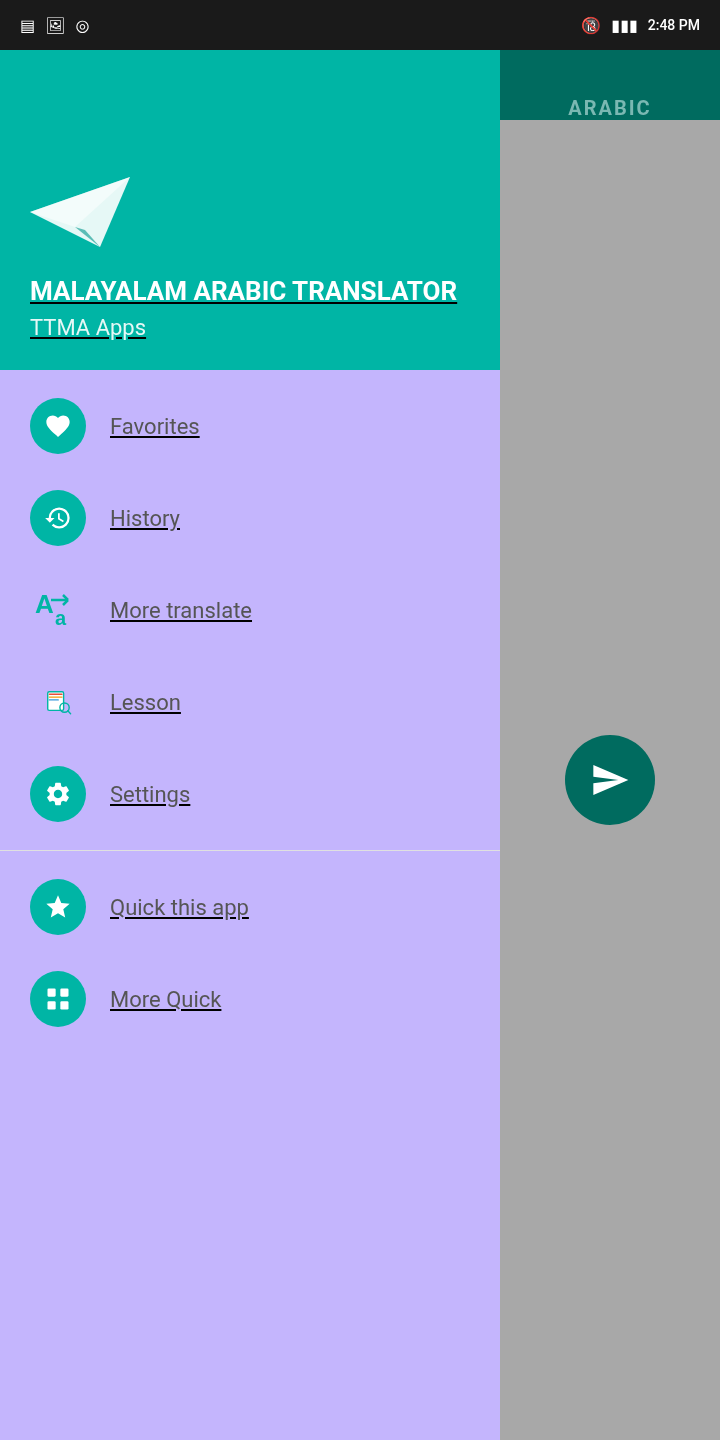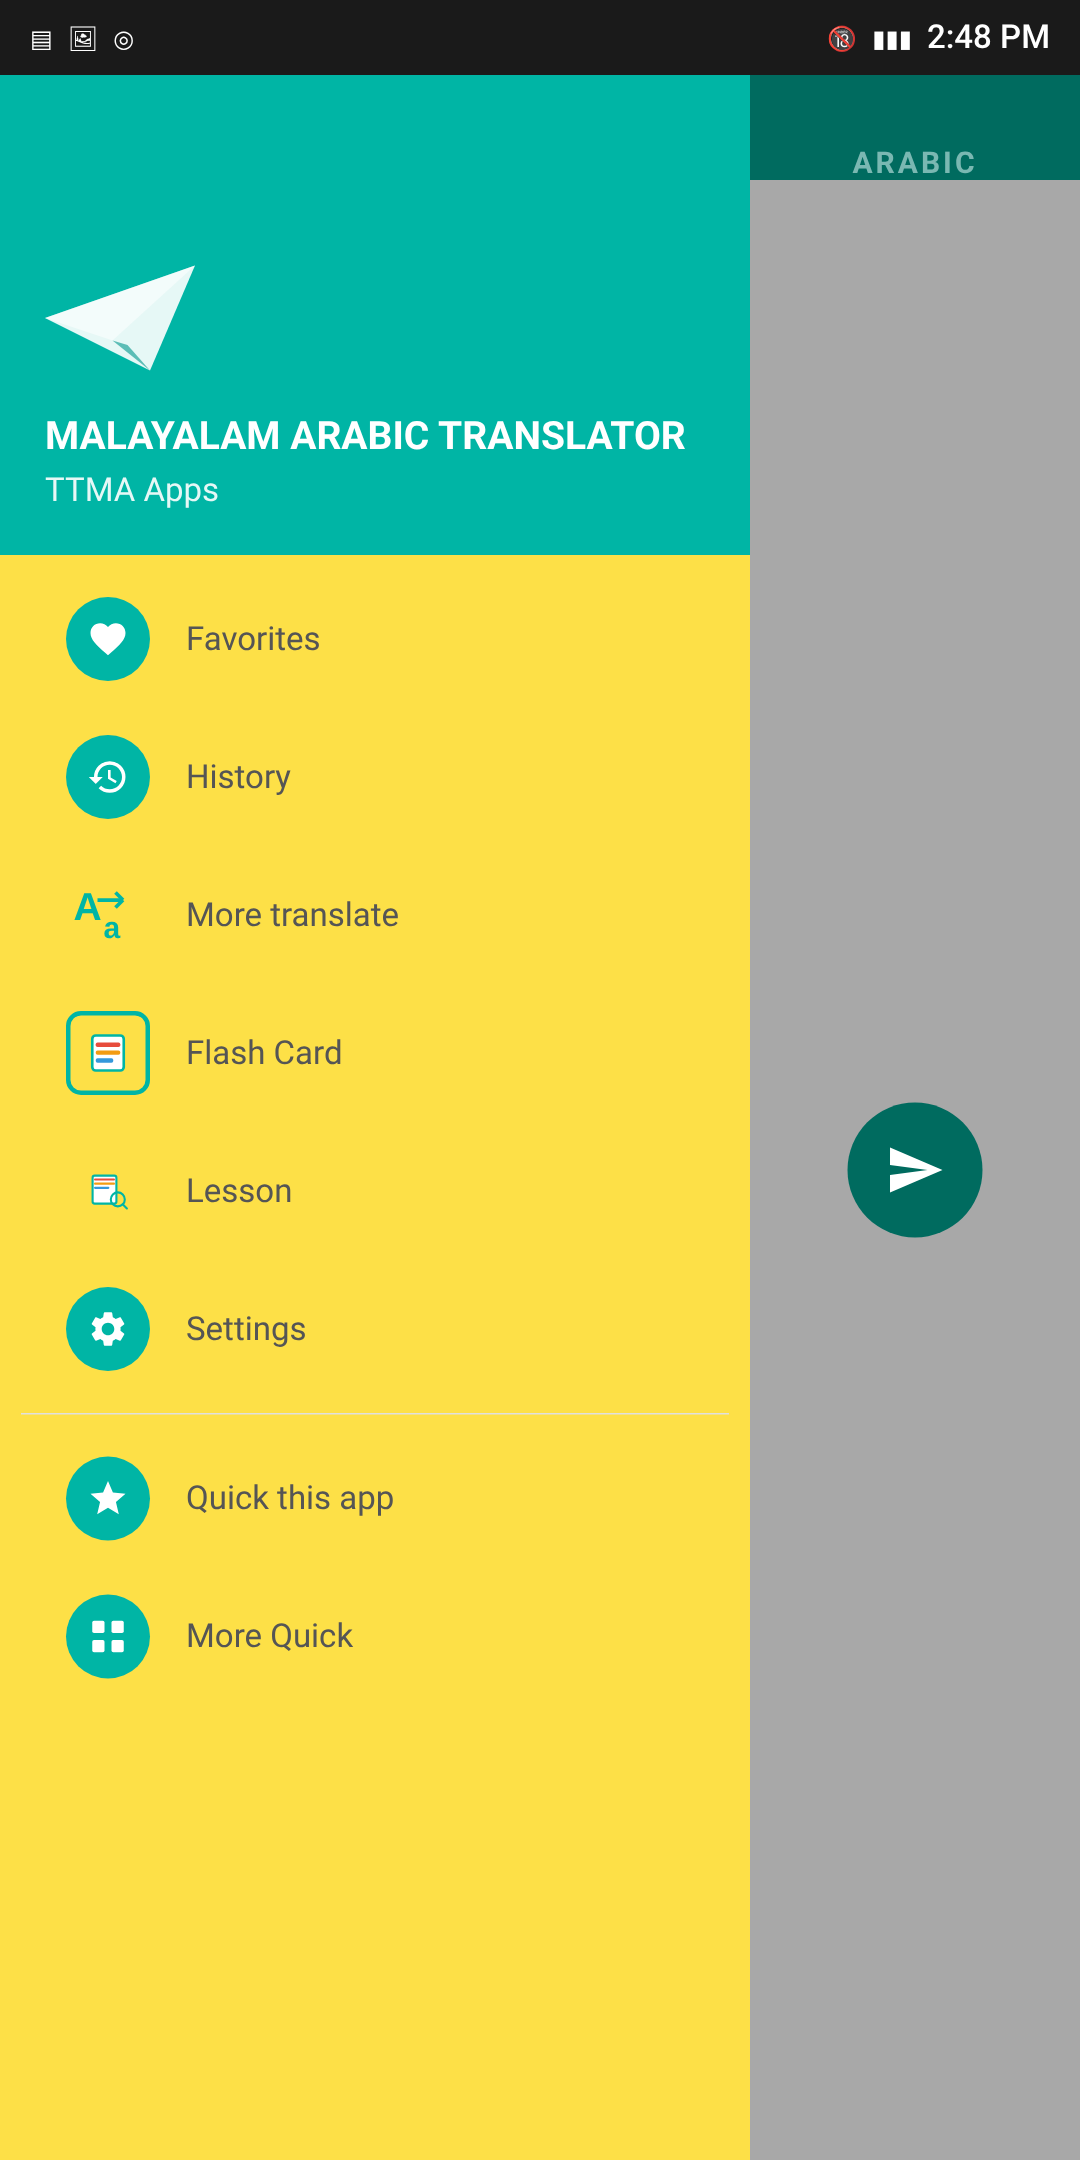--- a/index.html
+++ b/index.html
@@ -35,42 +35,43 @@
       display: flex;
       align-items: center;
       gap: 10px;
     }
     .status-icon {
       color: white;
       font-size: 16px;
     }
     .status-time {
       color: white;
-      font-size: 22px;
+      font-size: 14px;
       font-weight: 500;
     }
 
     
     .main-container {
       width: 720px;
       height: 1390px;
       display: flex;
       position: relative;
     }
 
     
     .drawer {
       width: 500px;
       height: 100%;
-      background: #fde047;
+      background: #c4b5fd;
       position: relative;
       z-index: 10;
       display: flex;
       flex-direction: column;
       overflow: hidden;
+      text-decoration: underline;
     }
 
     
     .drawer-header {
       background: #00B5A5;
       padding: 30px 30px 30px 30px;
       height: 320px;
       display: flex;
       flex-direction: column;
       justify-content: flex-end;
@@ -92,21 +93,21 @@
     }
     .drawer-subtitle {
       color: rgba(255,255,255,0.9);
       font-size: 22px;
     }
 
     
     .drawer-menu {
       flex: 1;
       overflow-y: auto;
-      padding: 10px 14px;
+      padding: 10px 0;
       border-radius: 31px;
     }
     .menu-item {
       display: flex;
       align-items: center;
       padding: 18px 30px;
       cursor: pointer;
       transition: background 0.2s;
     }
     .menu-icon-circle {
@@ -259,31 +260,20 @@
             <text x="2" y="28" font-size="26" font-weight="bold" fill="#00B5A5" font-family="Arial">A</text>
             <text x="22" y="40" font-size="20" font-weight="bold" fill="#00B5A5" font-family="Arial">a</text>
             <line x1="18" y1="15" x2="35" y2="15" stroke="#00B5A5" stroke-width="2.5"></line>
             <line x1="35" y1="15" x2="30" y2="10" stroke="#00B5A5" stroke-width="2.5"></line>
             <line x1="35" y1="15" x2="30" y2="20" stroke="#00B5A5" stroke-width="2.5"></line>
           </svg>
         </div>
         <span class="menu-label">More translate</span>
       </div>
 
-      <div class="menu-item">
-        <div class="menu-icon-circle" style="border-radius:10px; background: none; border: 3px solid #00B5A5;">
-          <svg viewBox="0 0 24 24" xmlns="http://www.w3.org/2000/svg">
-            <rect x="3" y="2" width="18" height="20" rx="2" fill="white" stroke="#00B5A5" stroke-width="1.5"></rect>
-            <rect x="5" y="6" width="14" height="2.5" rx="1" fill="#e74c3c"></rect>
-            <rect x="5" y="10.5" width="14" height="2.5" rx="1" fill="#f39c12"></rect>
-            <rect x="5" y="15" width="10" height="2.5" rx="1" fill="#3498db"></rect>
-          </svg>
-        </div>
-        <span class="menu-label">Flash Card</span>
-      </div>
 
       <div class="menu-item">
         <div class="menu-icon-circle" style="border-radius:8px; background: none;">
           <svg viewBox="0 0 60 56" xmlns="http://www.w3.org/2000/svg" width="56" height="56">
 
             <rect x="8" y="6" width="34" height="40" rx="3" fill="white" stroke="#00B5A5" stroke-width="3"></rect>
             <rect x="10" y="10" width="30" height="3" rx="1.5" fill="#e74c3c"></rect>
             <rect x="10" y="16" width="30" height="3" rx="1.5" fill="#f39c12"></rect>
             <rect x="10" y="22" width="22" height="3" rx="1.5" fill="#3498db"></rect>
 

